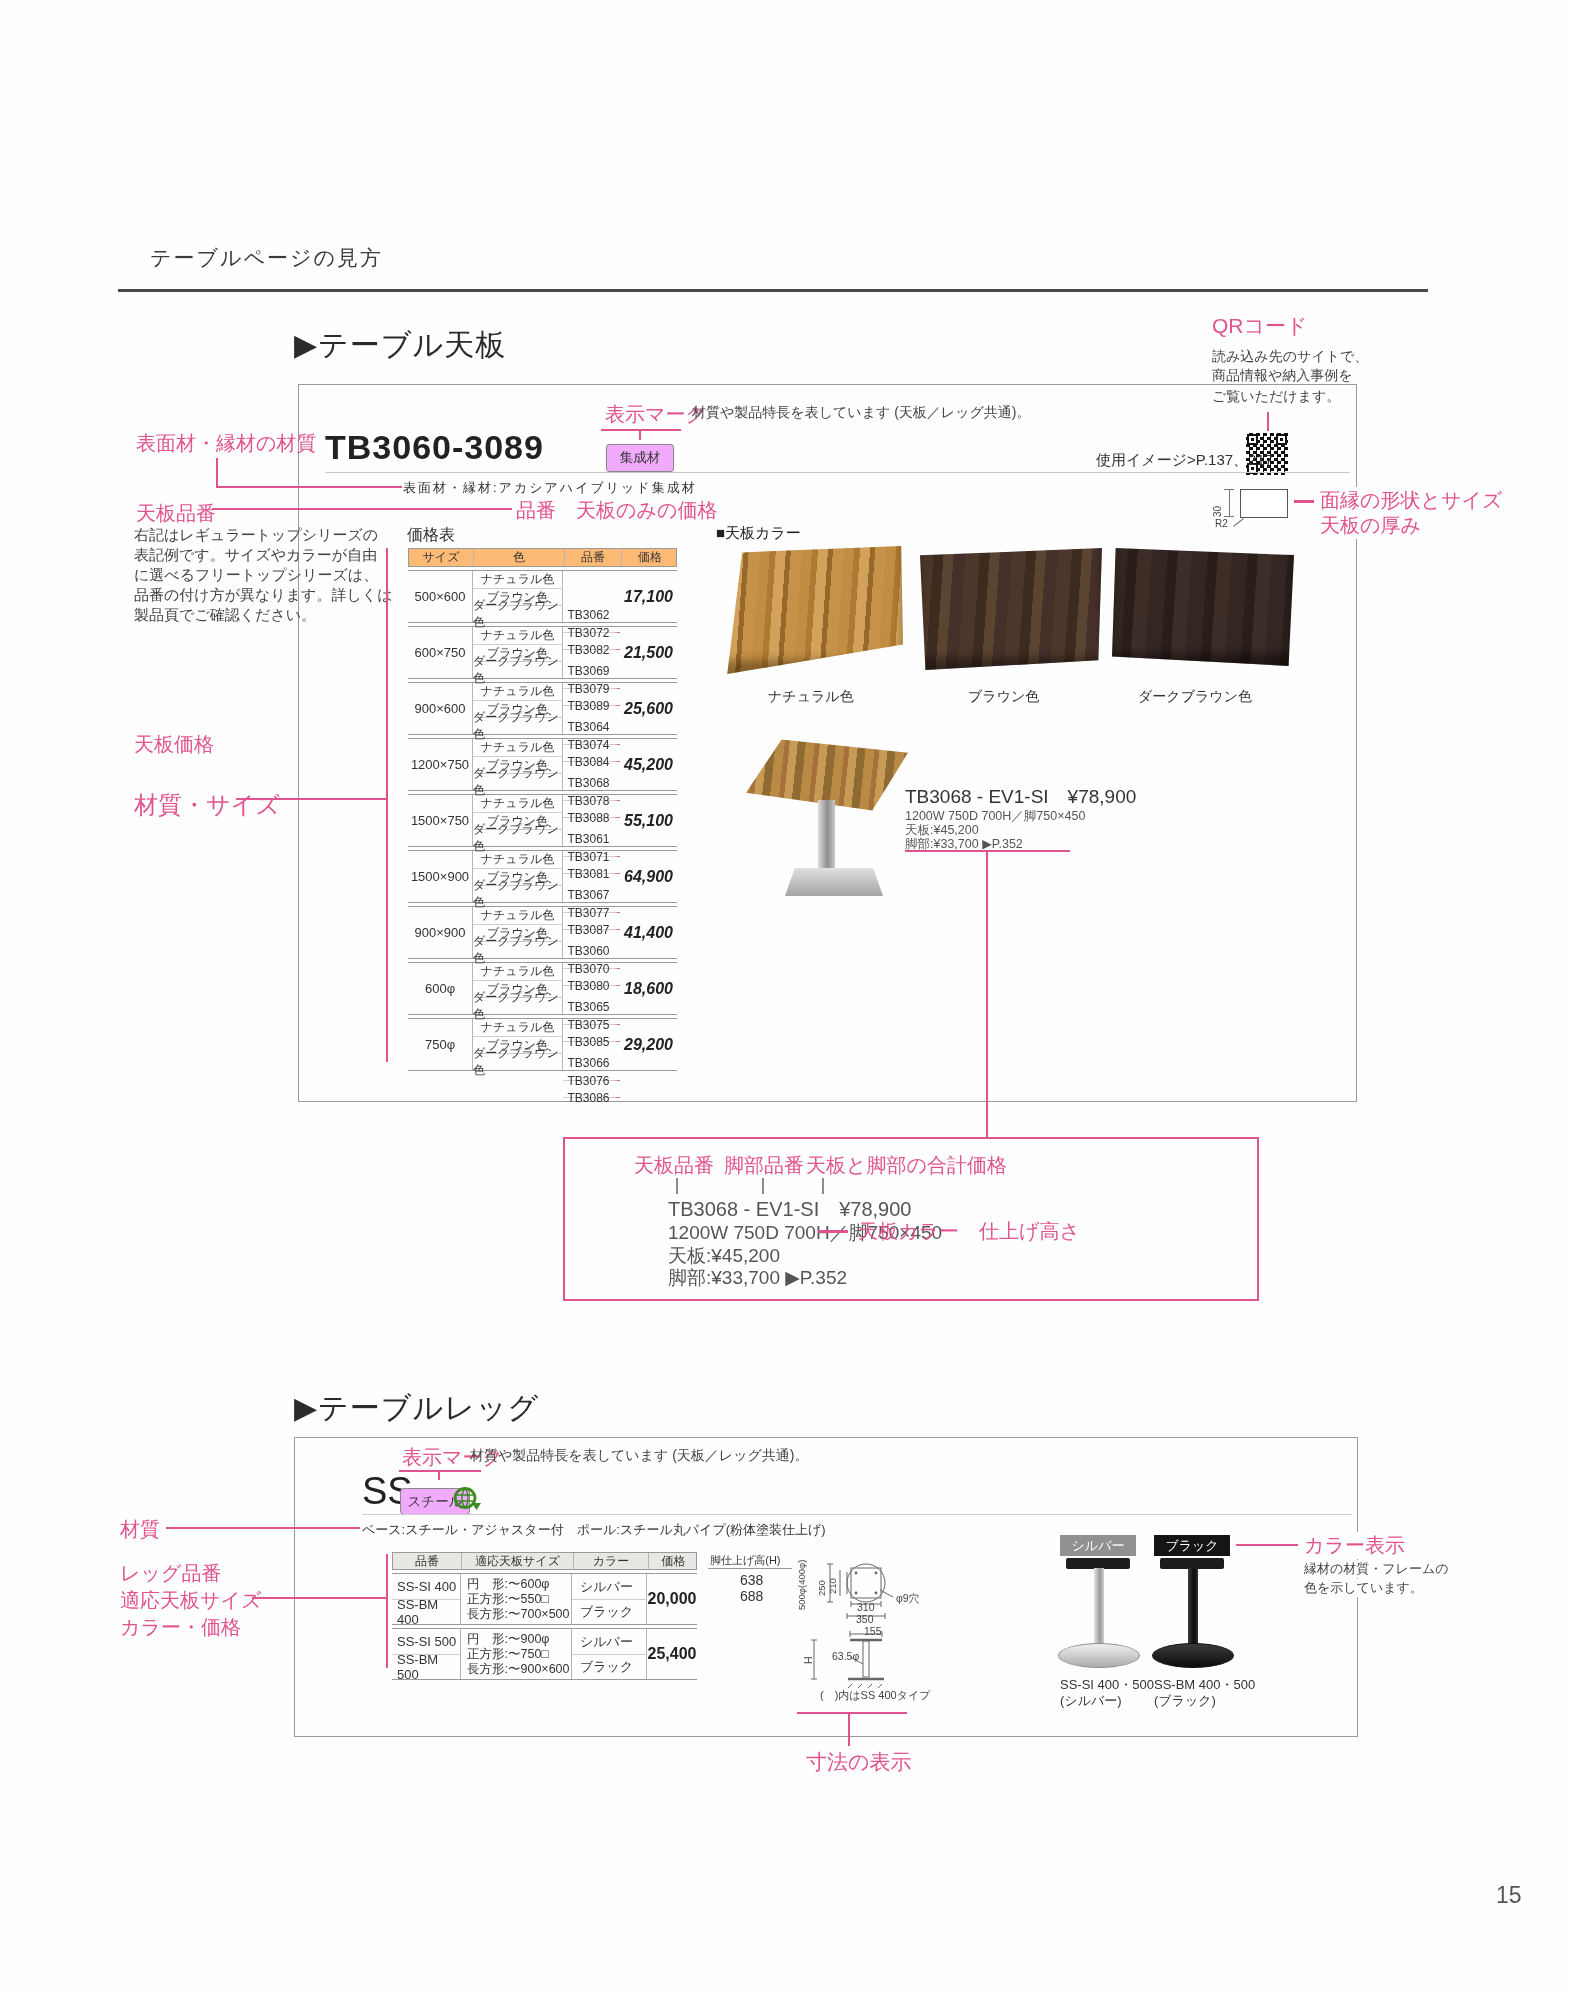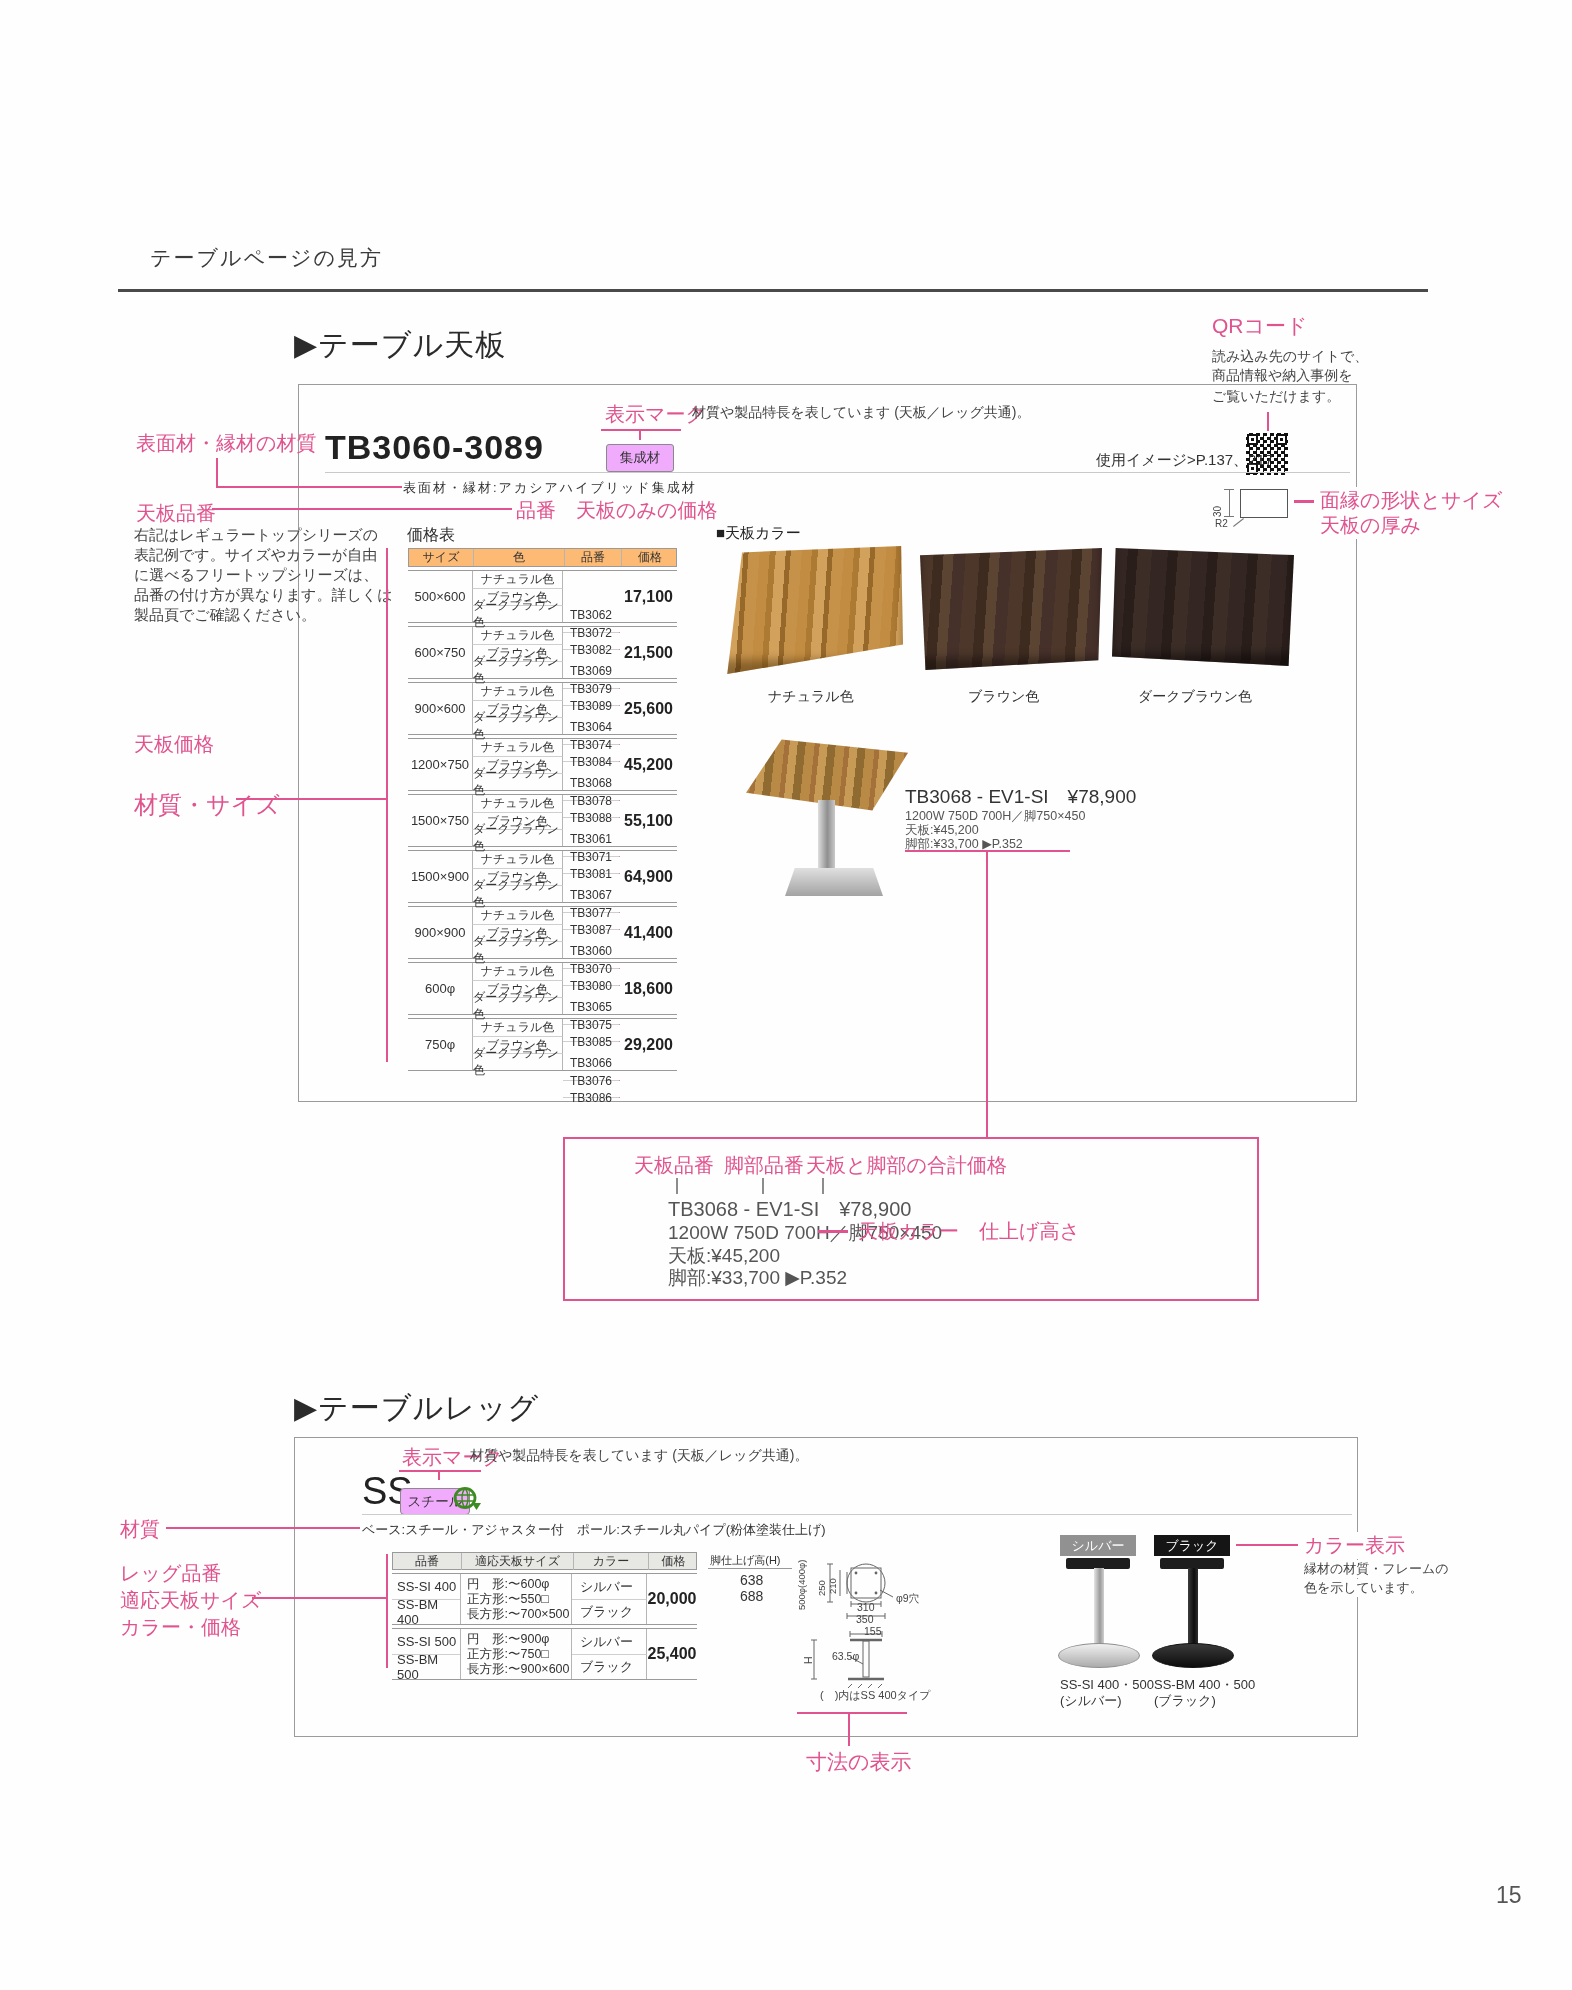--- a/index.html
+++ b/index.html
@@ -19,24 +19,24 @@
   .pt-head{display:grid;grid-template-columns:64px 91px 57px 57px;height:17px;background:#fdba74;
            border:1px solid #9a9a9a;font-size:12px;color:#333;}
   .pt-head div{display:flex;align-items:center;justify-content:center;border-left:1px solid #b5b5b5;}
   .pt-head div:first-child{border-left:none;}
   .pt-group{display:grid;grid-template-columns:64px 91px 57px 57px;grid-template-rows:17px 17px 17px;
             border-top:1px solid #9a9a9a;border-bottom:1px solid #9a9a9a;margin-top:3px;font-size:12px;}
   .pt-group:first-of-type{margin-top:0;border-top:none;}
   .pt-size{grid-column:1;grid-row:1/4;display:flex;align-items:center;justify-content:center;font-size:13px;}
   .pt-color{grid-column:2;display:flex;align-items:center;justify-content:center;
             border-left:1px solid #b5b5b5;border-right:1px solid #b5b5b5;}
-  .pt-code{grid-column:3;display:flex;align-items:center;justify-content:center;border-right:1px solid #ec4899;margin-top:44px;}
+  .pt-code{grid-column:3;display:flex;align-items:center;justify-content:center;border-right:6px solid #ec4899;margin-top:44px;}
   .pt-color.rt,.pt-code.rt{border-top:1px solid #cfcfcf;}
   .pt-price{grid-column:4;grid-row:1/4;display:flex;align-items:center;justify-content:center;
-            font-size:16px;font-weight:bold;color:#222;}
+            font-size:16px;font-weight:bold;color:#222;font-style:italic;}
   
   .ltable{position:absolute;left:392px;top:1552px;width:305px;}
   .lt-head{display:grid;grid-template-columns:68px 112px 75px 50px;height:16px;background:#e7e7e4;
            border:1px solid #9a9a9a;font-size:12px;}
   .lt-head div{display:flex;align-items:center;justify-content:center;border-left:1px solid #b5b5b5;}
   .lt-head div:first-child{border-left:none;}
   .lt-group{display:grid;grid-template-columns:68px 112px 75px 50px;grid-template-rows:25px 25px;
             border-top:1px solid #9a9a9a;border-bottom:1px solid #9a9a9a;margin-top:3px;}
   .lt-group:first-of-type{margin-top:0;border-top:none;}
   .lt-code{grid-column:1;display:flex;align-items:center;padding-left:5px;font-size:13px;}

